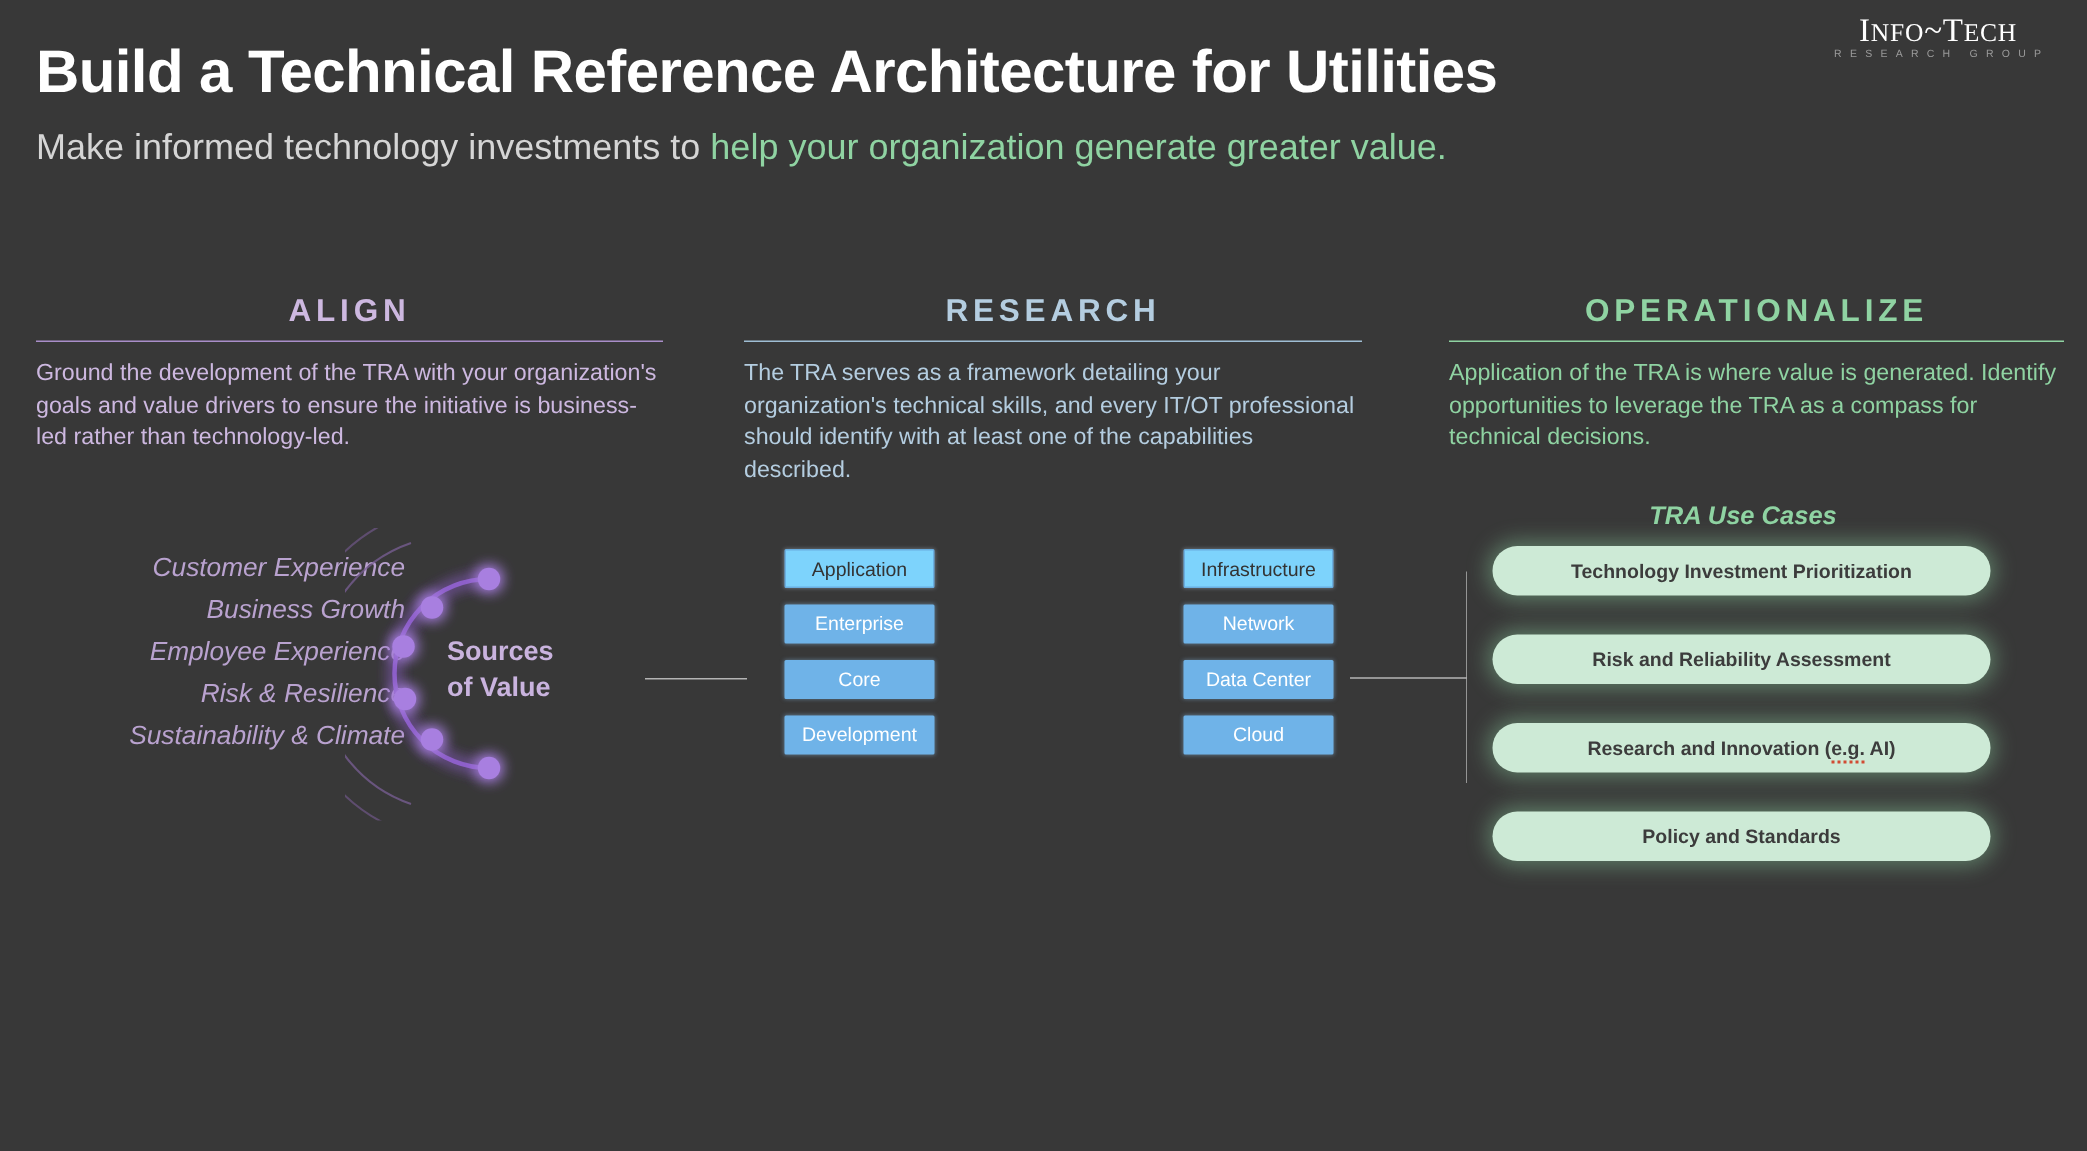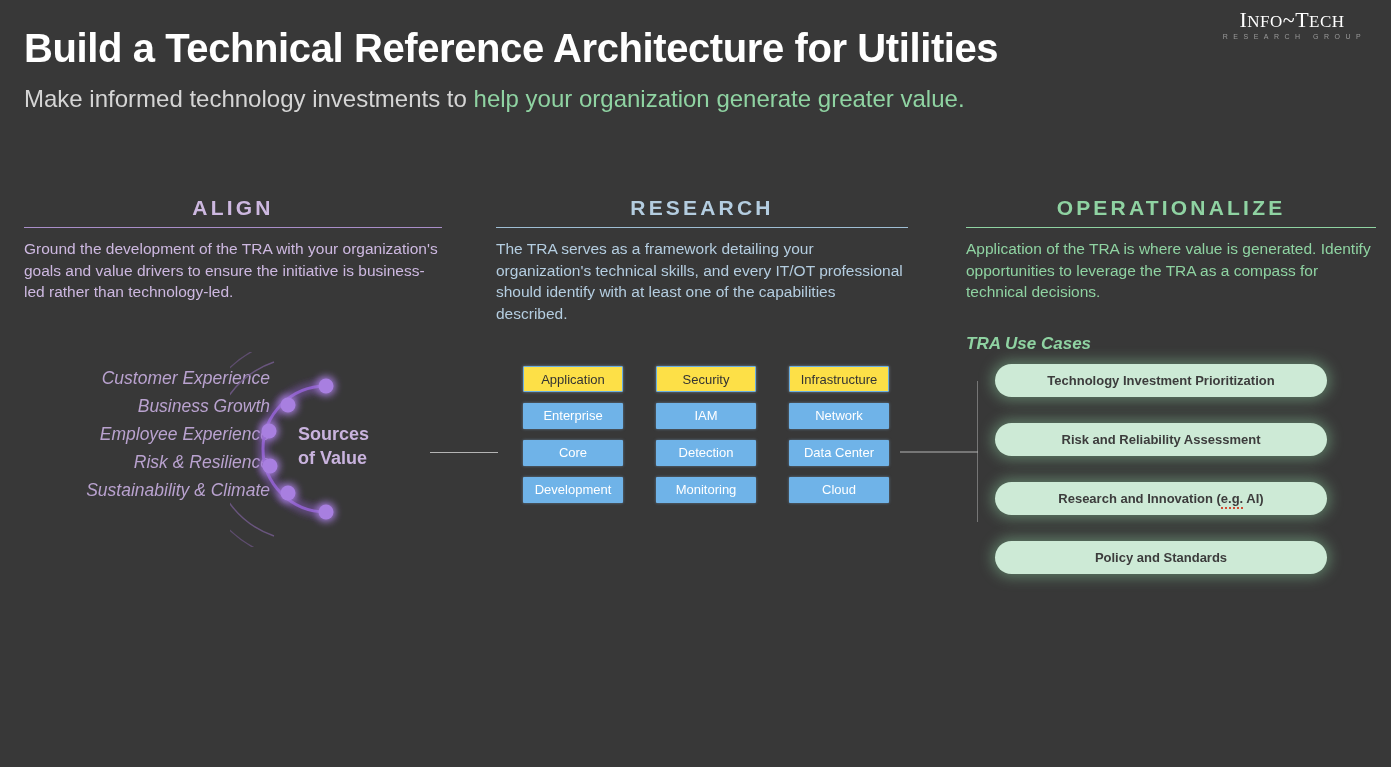--- a/index.html
+++ b/index.html
@@ -127,40 +127,40 @@
   .cap-box {
     width: 100%;
     height: 26px;
     line-height: 26px;
     text-align: center;
     font-size: 13px;
     margin-bottom: 11px;
     border-radius: 1px;
   }
   .cap-box.head {
-    background: #fde047;
+    background: #7dd3fc;
     color: #333333;
     border: 1px solid #6aaee0;
     box-shadow: 0 0 3px rgba(190,215,240,0.45);
   }
   .cap-box.sub {
     background: #6fb3e8;
     color: #ffffff;
     box-shadow: 0 0 3px rgba(140,190,235,0.5);
   }
 
   
   #conn-1 { position: absolute; left: 430px; top: 452px; width: 68px; height: 1px; background: #b4b4b4; }
   #conn-2 { position: absolute; left: 900px; top: 370px; width: 78px; height: 165px; }
 
   
   #uc-title {
     position: absolute;
     left: 966px; top: 334px; width: 392px;
-    text-align: left;
+    text-align: center;
     font-size: 17px;
     font-weight: bold;
     font-style: italic;
     color: #8fd3a2;
   }
   #uc-list { position: absolute; left: 995px; top: 364px; width: 332px; }
   .uc-pill {
     height: 33px;
     line-height: 33px;
     text-align: center;
@@ -260,26 +260,20 @@
 
   <div id="conn-1"></div>
 
   <div id="boxes">
     <div class="box-col" id="bc-0">
       <div class="cap-box head">Application</div>
       <div class="cap-box sub">Enterprise</div>
       <div class="cap-box sub">Core</div>
       <div class="cap-box sub">Development</div>
     </div>
-    <div class="box-col" id="bc-1">
-      <div class="cap-box head">Security</div>
-      <div class="cap-box sub">IAM</div>
-      <div class="cap-box sub">Detection</div>
-      <div class="cap-box sub">Monitoring</div>
-    </div>
     <div class="box-col" id="bc-2">
       <div class="cap-box head">Infrastructure</div>
       <div class="cap-box sub">Network</div>
       <div class="cap-box sub">Data Center</div>
       <div class="cap-box sub">Cloud</div>
     </div>
   </div>
 
   <svg id="conn-2" width="78" height="165" viewBox="0 0 78 165">
     <line x1="0" y1="82" x2="78" y2="82" stroke="#b4b4b4" stroke-width="1"></line>

